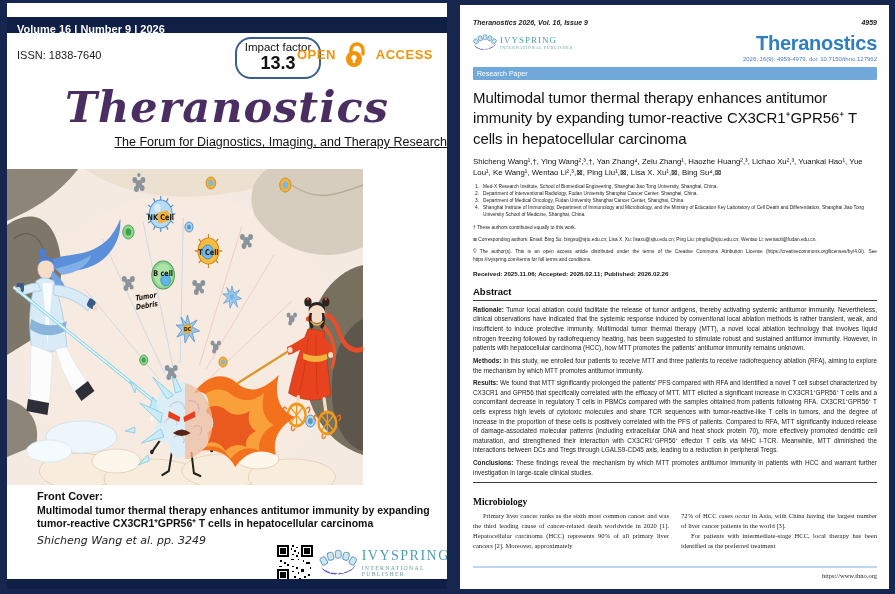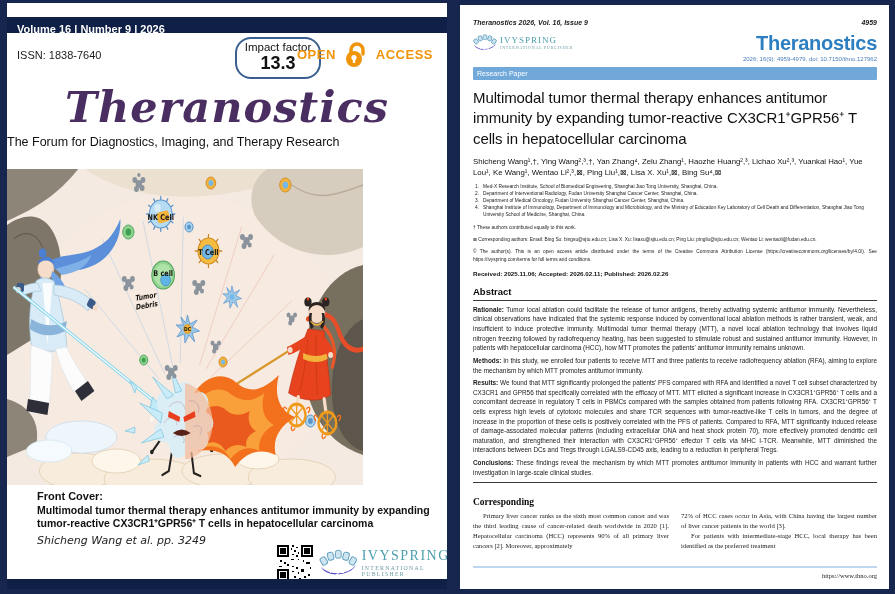--- a/index.html
+++ b/index.html
@@ -16,21 +16,21 @@
   .issn { position:absolute; left:10px; top:16px; font-size:11px; color:#1c1c1c; }
   .if-box { position:absolute; left:228px; top:4px; width:86px; border:2px solid #3a5f8f;
             border-radius:16px; text-align:center; padding:2px 2px 3px; background:#fff; }
   .if-label { font-size:11.5px; color:#111; }
   .if-value { font-size:18px; font-weight:bold; color:#111; }
   .oa-logo { position:absolute; right:14px; top:8px; display:flex; align-items:center; gap:9px; }
   .oa-word { color:#f0940a; font-weight:bold; font-size:13px; letter-spacing:0.5px; }
   .journal-wordmark { text-align:center; font-family:"DejaVu Serif", serif;
             font-style:italic; font-weight:bold; font-size:43px; color:#4a2e61;
             letter-spacing:1px; line-height:1.05; margin-top:2px; }
-  .tagline { text-align:left; font-size:12.5px; color:#111; margin-top:5px; }
+  .tagline { text-align:right; font-size:12.5px; color:#111; margin-top:5px;text-decoration:underline; }
   .illu-wrap { position:absolute; left:0; top:166px; width:356px; height:316px; }
   .illu { width:100%; height:100%; display:block; }
   .illu text { font-family:"DejaVu Sans", sans-serif; font-weight:bold;
                fill:#16150f; text-anchor:middle; }
   .cover-footer { position:absolute; left:0; top:482px; width:440px; height:94px;
                   padding:5px 10px 0;margin-left:20px; }
   .fc-label { font-size:11px; font-weight:bold; color:#111; }
   .fc-title { font-size:10.5px; font-weight:bold; color:#111; width:424px;
               line-height:1.25; margin-top:2px; }
   .fc-author { font-size:11px; font-style:italic; color:#222; margin-top:4px;
@@ -542,21 +542,21 @@
   <div class="dates">Received: 2025.11.06; Accepted: 2026.02.11; Published: 2026.02.26</div>
 
   <div class="abstract-head">Abstract</div>
   <div class="abstract-body">
     <p class="abs-p"><b>Rationale:</b> <span>Tumor local ablation could facilitate the release of tumor antigens, thereby activating systemic antitumor immunity. Nevertheless, clinical observations have indicated that the systemic response induced by conventional local ablation methods is rather transient, weak, and insufficient to induce protective immunity. Multimodal tumor thermal therapy (MTT), a novel local ablation technology that involves liquid nitrogen freezing followed by radiofrequency heating, has been suggested to stimulate robust and sustained antitumor immunity. However, in patients with hepatocellular carcinoma (HCC), how MTT promotes the patients' antitumor immunity remains unknown.</span></p>
     <p class="abs-p"><b>Methods:</b> <span>In this study, we enrolled four patients to receive MTT and three patients to receive radiofrequency ablation (RFA), aiming to explore the mechanism by which MTT promotes antitumor immunity.</span></p>
     <p class="abs-p"><b>Results:</b> <span>We found that MTT significantly prolonged the patients' PFS compared with RFA and identified a novel T cell subset characterized by CX3CR1 and GPR56 that specifically correlated with the efficacy of MTT. MTT elicited a significant increase in CX3CR1⁺GPR56⁺ T cells and a concomitant decrease in regulatory T cells in PBMCs compared with the samples obtained from patients following RFA. CX3CR1⁺GPR56⁺ T cells express high levels of cytotoxic molecules and share TCR sequences with tumor-reactive-like T cells in tumors, and the degree of increase in the proportion of these cells is positively correlated with the PFS of patients. Compared to RFA, MTT significantly induced release of damage-associated molecular patterns (including extracellular DNA and heat shock protein 70), more effectively promoted dendritic cell maturation, and strengthened their interaction with CX3CR1⁺GPR56⁺ effector T cells via MHC I-TCR. Meanwhile, MTT diminished the interactions between DCs and Tregs through LGALS9-CD45 axis, leading to a reduction in peripheral Tregs.</span></p>
     <p class="abs-p"><b>Conclusions:</b> <span>These findings reveal the mechanism by which MTT promotes antitumor immunity in patients with HCC and warrant further investigation in large-scale clinical studies.</span></p>
   </div>
 
-  <div class="intro-head">Corresponding</div>
+  <div class="intro-head">Microbiology</div>
   <div class="intro-cols">
     <div class="intro-col">
       <p class="indent">Primary liver cancer ranks as the sixth most common cancer and was the third leading cause of cancer-related death worldwide in 2020 [1]. Hepatocellular carcinoma (HCC) represents 90% of all primary liver cancers [2]. Moreover, approximately</p>
     </div>
     <div class="intro-col">
       <p>72% of HCC cases occur in Asia, with China having the largest number of liver cancer patients in the world [3].</p>
       <p class="indent">For patients with intermediate-stage HCC, local therapy has been identified as the preferred treatment</p>
     </div>
   </div>
 

